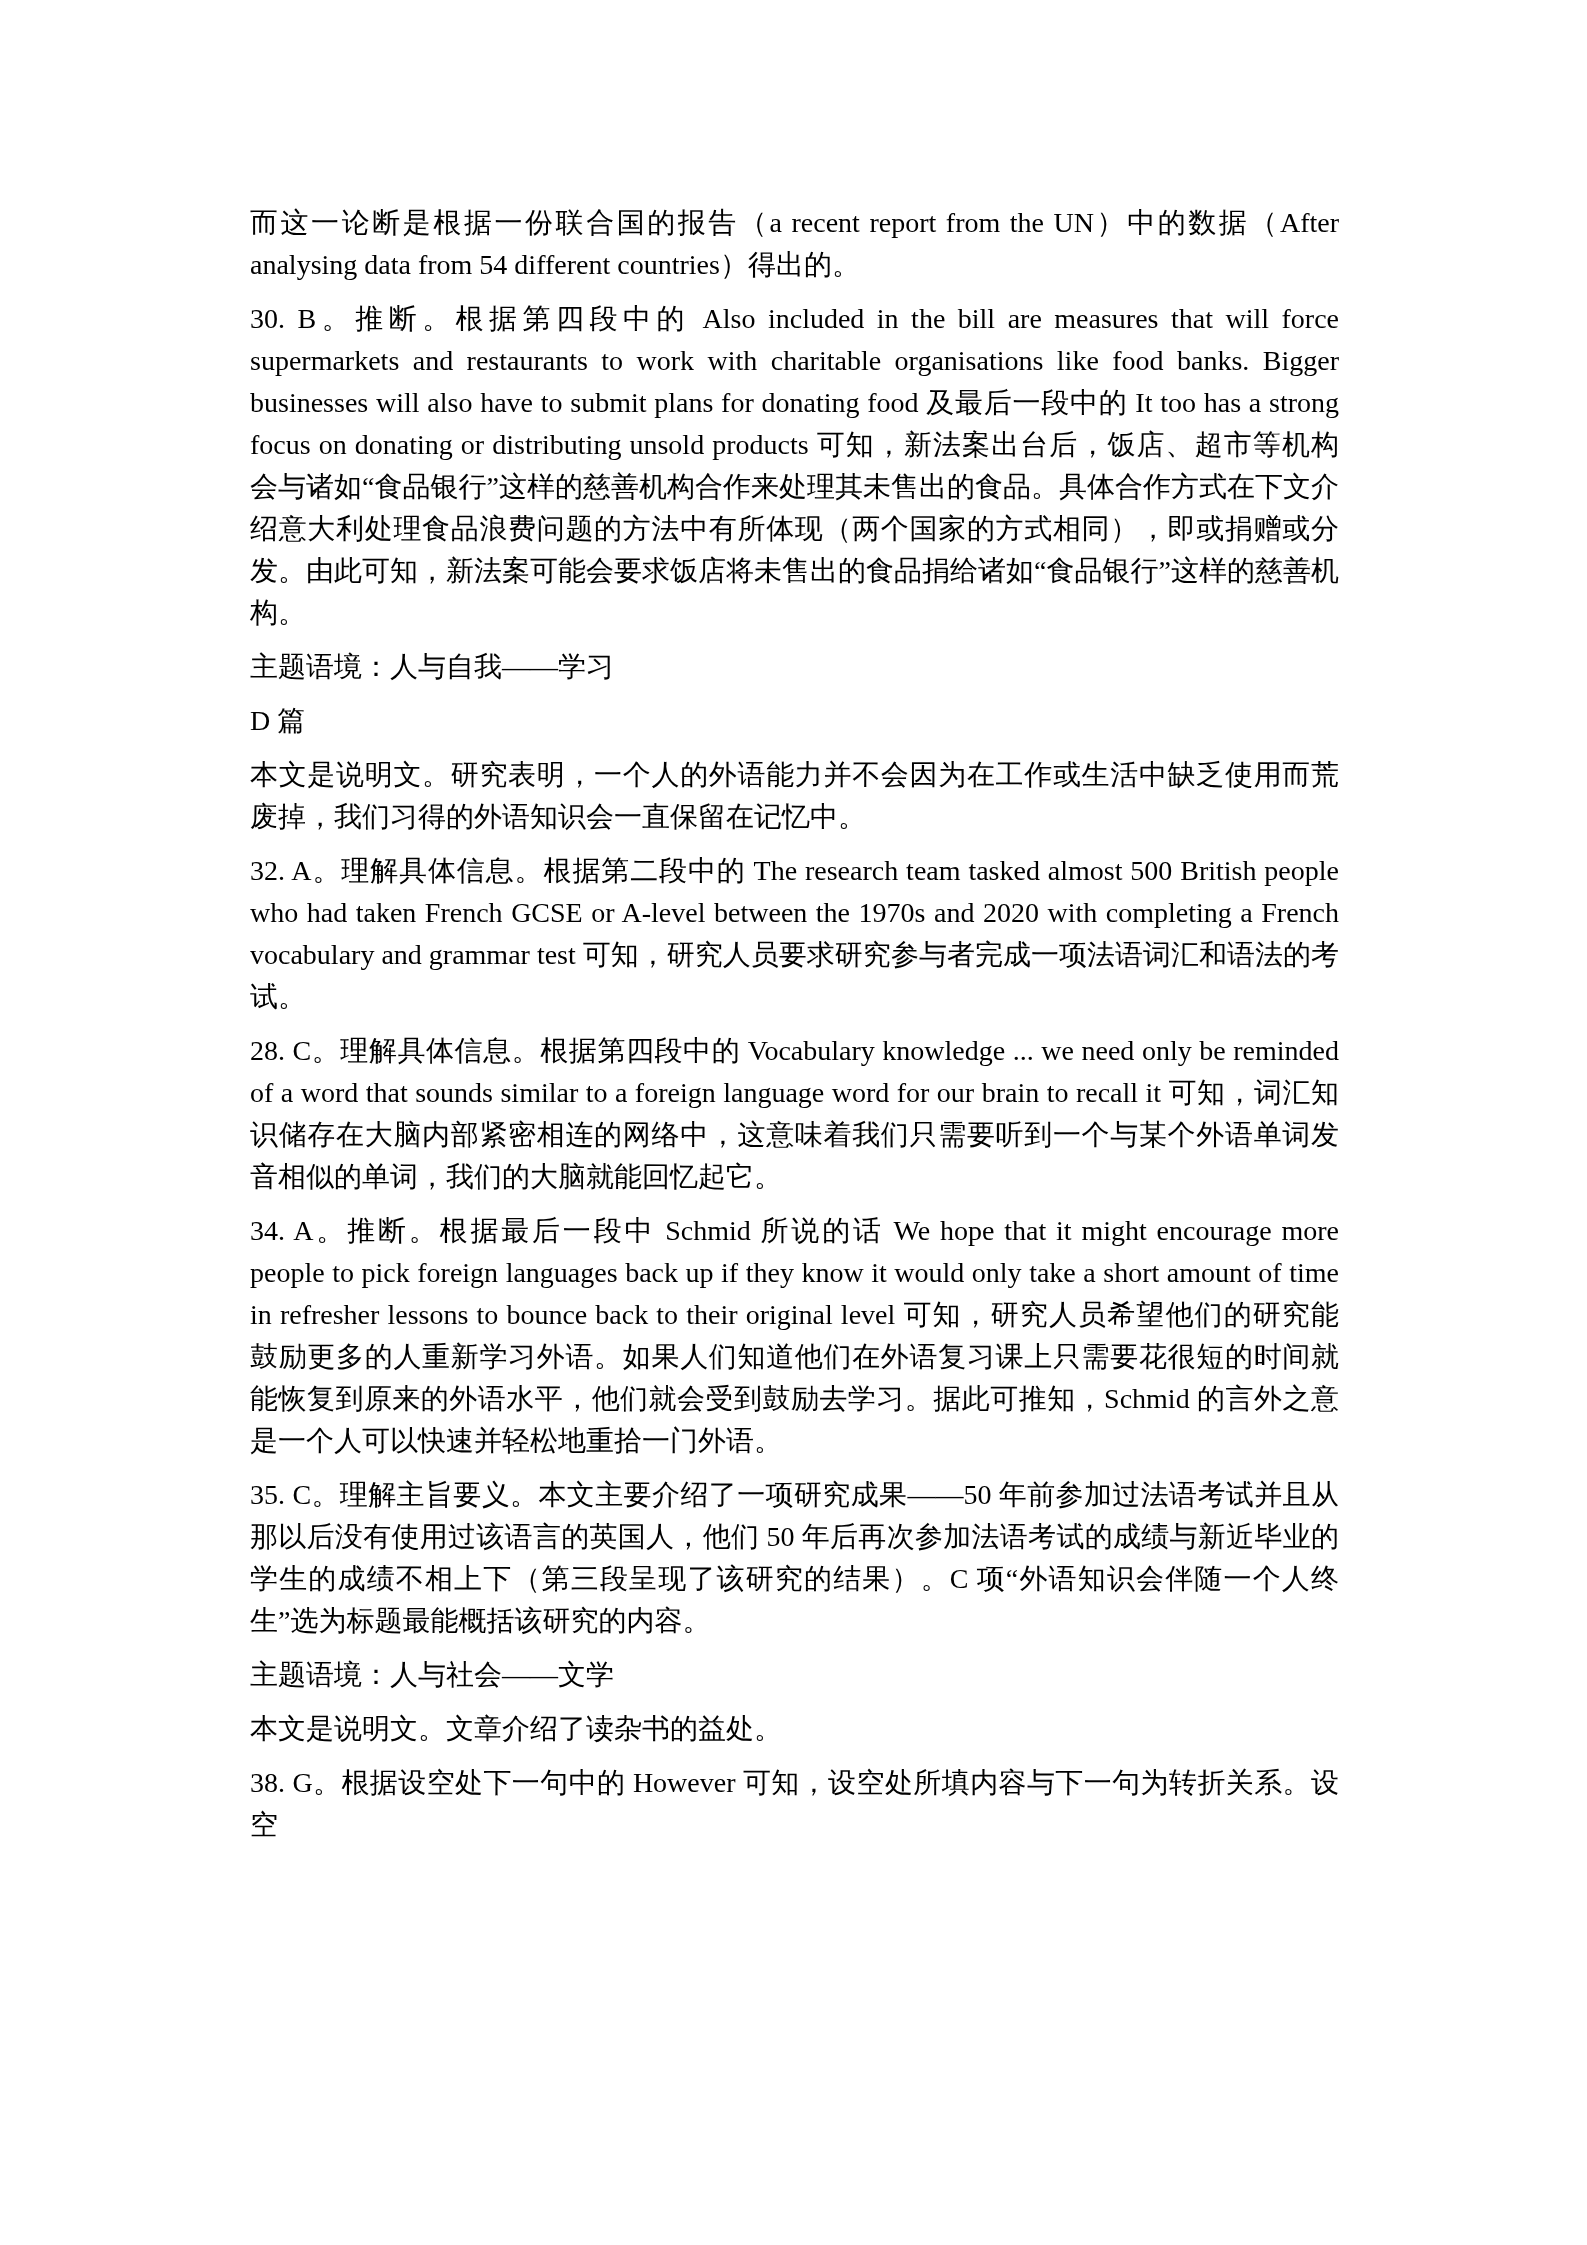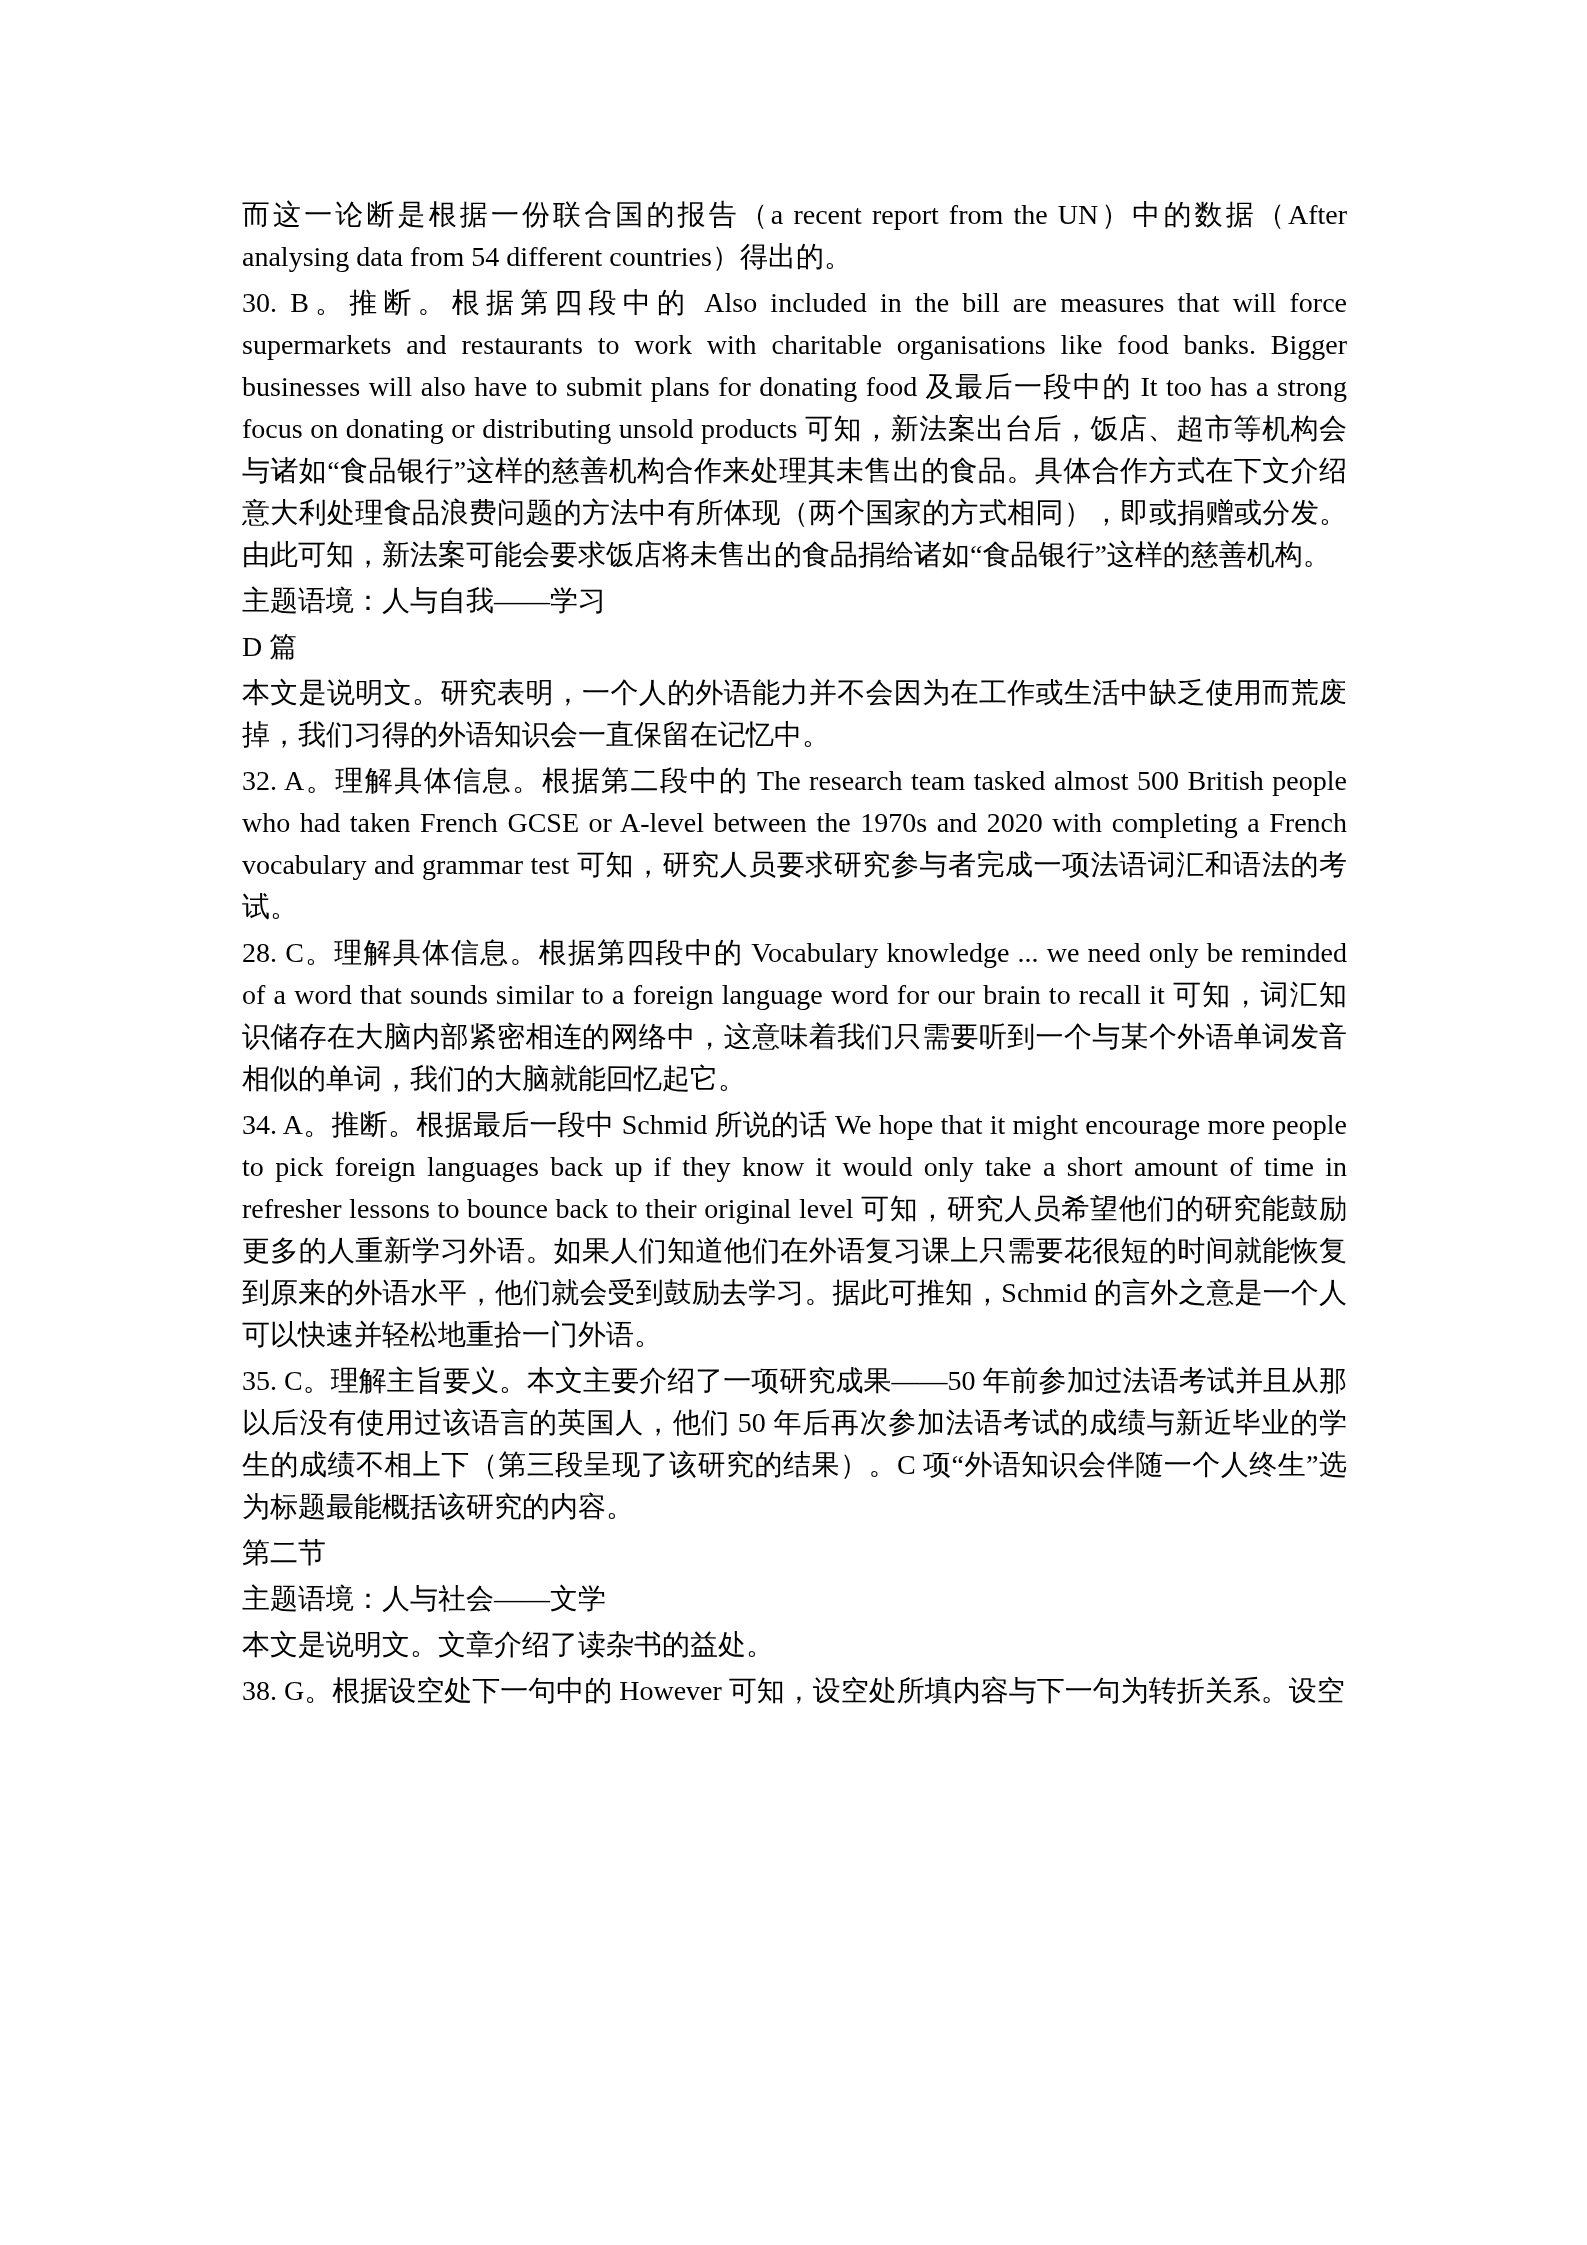--- a/index.html
+++ b/index.html
@@ -16,21 +16,21 @@
     font-family: "Liberation Serif", "DejaVu Serif", serif;
     color: #000000;
   }
   .text-block {
     position: absolute;
     left: 238px;
     top: 190px;
     width: 1113px;
   }
   .text-block p {
-    margin: 4px;
+    margin: 12px;
     padding: 0;
     font-size: 28px;
     line-height: 42px;
     text-align: justify;
     text-align-last: left;
     text-justify: inter-ideograph;
     word-break: normal;
     overflow-wrap: break-word;
   }
 </style>
@@ -41,18 +41,17 @@
   <div class="text-block">
     <p>而这一论断是根据一份联合国的报告（a recent report from the UN）中的数据（After analysing data from 54 different countries）得出的。</p>
     <p>30.  B。推断。根据第四段中的 Also included in the bill are measures that will force supermarkets and restaurants to work with charitable organisations like food banks. Bigger businesses will also have to submit plans for donating food 及最后一段中的 It too has a strong focus on donating or distributing unsold products 可知，新法案出台后，饭店、超市等机构会与诸如“食品银行”这样的慈善机构合作来处理其未售出的食品。具体合作方式在下文介绍意大利处理食品浪费问题的方法中有所体现（两个国家的方式相同），即或捐赠或分发。由此可知，新法案可能会要求饭店将未售出的食品捐给诸如“食品银行”这样的慈善机构。</p>
     <p>主题语境：人与自我——学习</p>
     <p>D 篇</p>
     <p>本文是说明文。研究表明，一个人的外语能力并不会因为在工作或生活中缺乏使用而荒废掉，我们习得的外语知识会一直保留在记忆中。</p>
     <p>32.  A。理解具体信息。根据第二段中的 The research team tasked almost 500 British people who had taken French GCSE or A-level between the 1970s and 2020 with completing a French vocabulary and grammar test 可知，研究人员要求研究参与者完成一项法语词汇和语法的考试。</p>
     <p>28.  C。理解具体信息。根据第四段中的 Vocabulary knowledge ... we need only be reminded of a word that sounds similar to a foreign language word for our brain to recall it 可知，词汇知识储存在大脑内部紧密相连的网络中，这意味着我们只需要听到一个与某个外语单词发音相似的单词，我们的大脑就能回忆起它。</p>
     <p>34.  A。推断。根据最后一段中 Schmid 所说的话 We hope that it might encourage more people to pick foreign languages back up if they know it would only take a short amount of time in refresher lessons to bounce back to their original level 可知，研究人员希望他们的研究能鼓励更多的人重新学习外语。如果人们知道他们在外语复习课上只需要花很短的时间就能恢复到原来的外语水平，他们就会受到鼓励去学习。据此可推知，Schmid 的言外之意是一个人可以快速并轻松地重拾一门外语。</p>
     <p>35.  C。理解主旨要义。本文主要介绍了一项研究成果——50 年前参加过法语考试并且从那以后没有使用过该语言的英国人，他们 50 年后再次参加法语考试的成绩与新近毕业的学生的成绩不相上下（第三段呈现了该研究的结果）。C 项“外语知识会伴随一个人终生”选为标题最能概括该研究的内容。</p>
-    <p>第二节</p>
     <p>主题语境：人与社会——文学</p>
     <p>本文是说明文。文章介绍了读杂书的益处。</p>
     <p>38.  G。根据设空处下一句中的 However 可知，设空处所填内容与下一句为转折关系。设空</p>
   </div>
 </div>
 
 </body></html>

